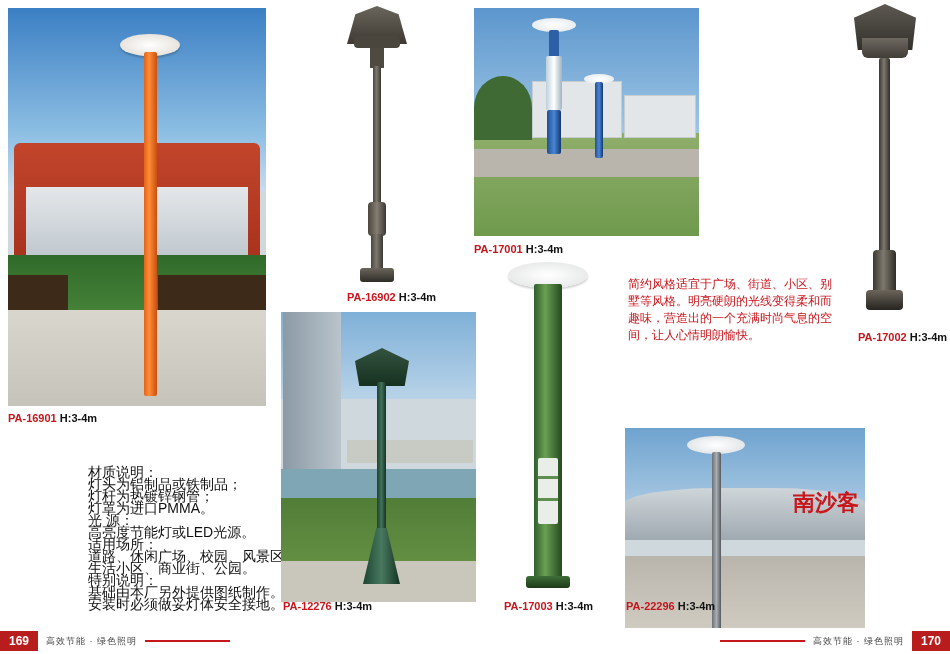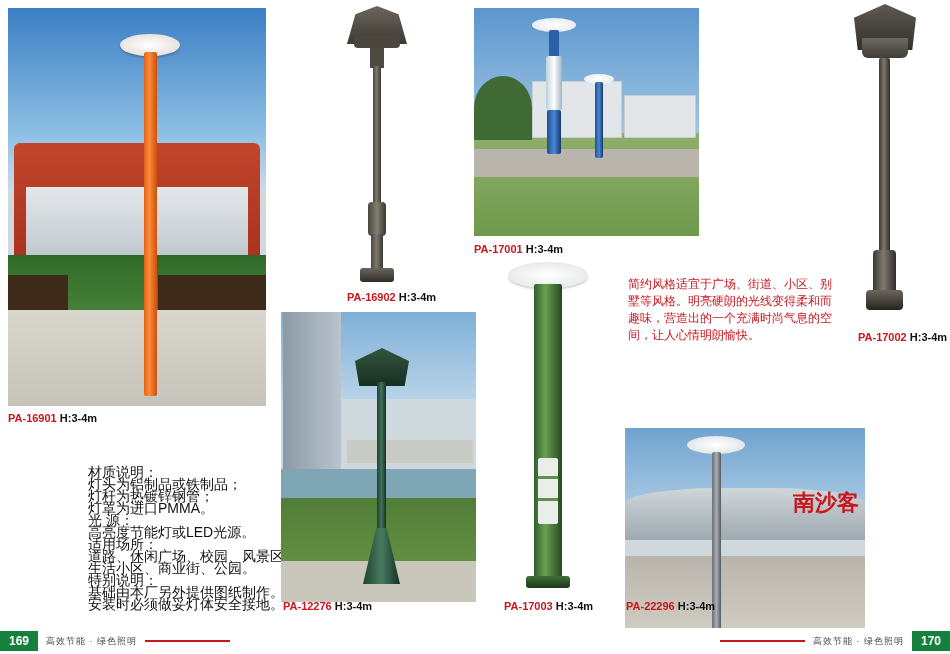--- a/index.html
+++ b/index.html
@@ -26,21 +26,21 @@
   .pole{position:absolute;border-radius:2px;}
   .shade{position:absolute;border-radius:50%;}
 
   
   .footer-left,.footer-right{
     position:absolute;bottom:0;height:26px;display:flex;align-items:center;
   }
   .footer-left{left:0;width:230px;}
   .footer-right{right:0;width:230px;justify-content:flex-end;}
   .pagenum{
-    background:#15803d;color:#fff;font-size:12px;font-weight:bold;
+    background:#b91c1c;color:#fff;font-size:12px;font-weight:bold;
     padding:3px 9px 3px 9px;
   }
   .foot-text{
     font-size:9px;color:#444;padding:0 8px;letter-spacing:1px;
   }
   .foot-bar{height:2px;background:#c8161d;flex:1;}
 
   
   .spec{
     position:absolute;font-size:14px;line-height:12px;color:#111;

